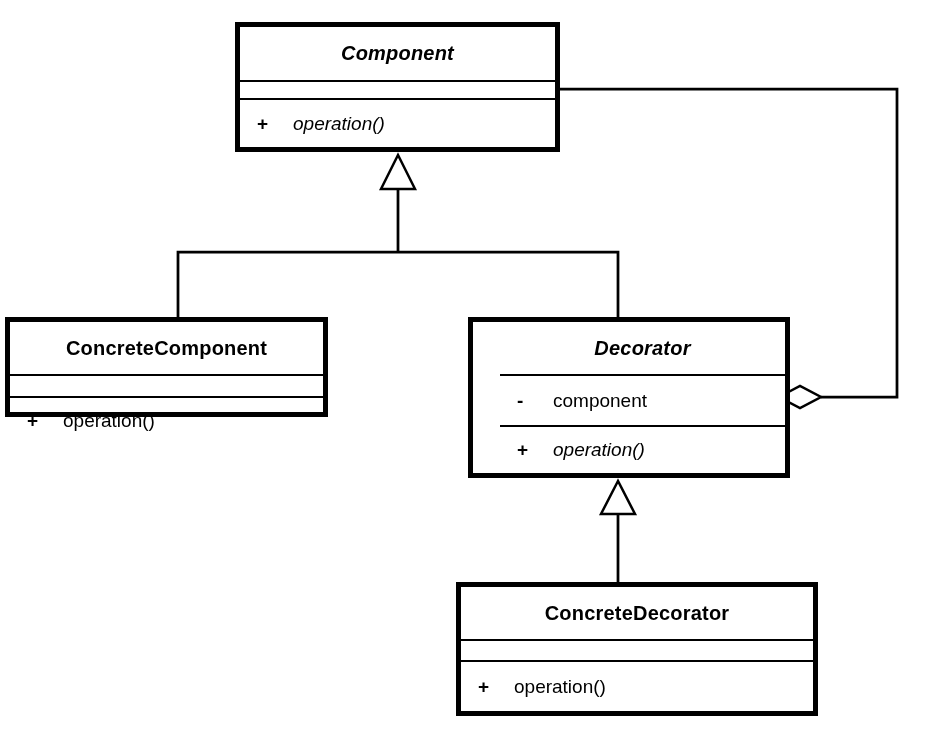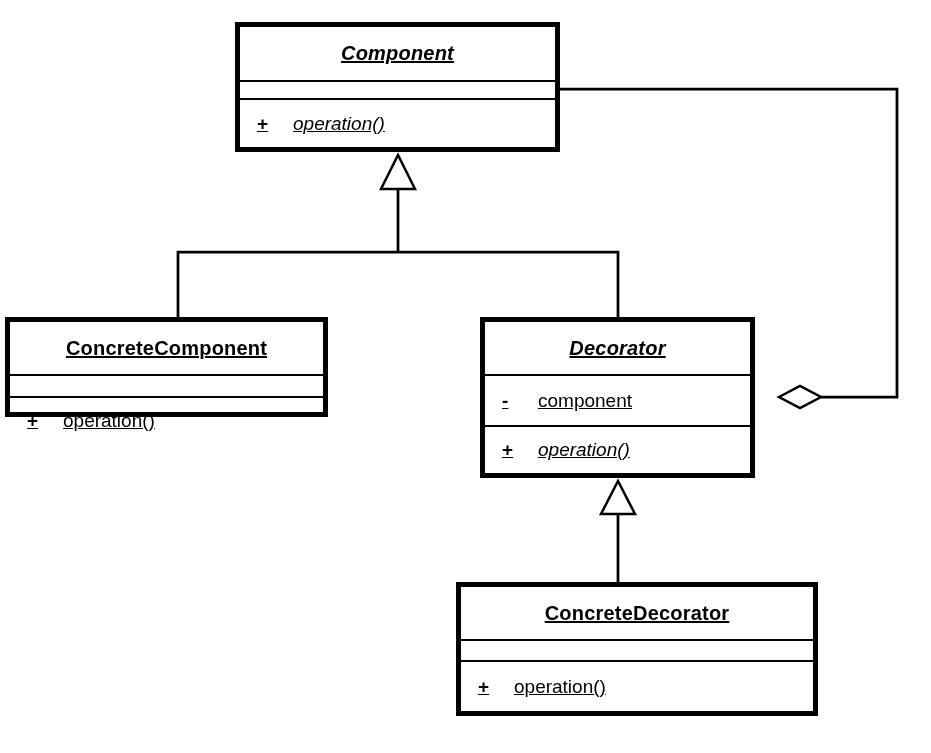--- a/index.html
+++ b/index.html
@@ -22,21 +22,20 @@
     left: 0;
     top: 0;
     width: 931px;
     height: 753px;
   }
   .uml-class {
     position: absolute;
     box-sizing: border-box;
     background: #ffffff;
     border: 5px solid #000000;
-    text-decoration: underline;
   }
   .uml-title {
     box-sizing: border-box;
     border-bottom: 2px solid #000000;
     display: flex;
     align-items: center;
     justify-content: center;
     font-size: 20px;
     font-weight: bold;
     color: #000000;
@@ -106,21 +105,21 @@
     <div class="uml-title" style="height:54px;">ConcreteComponent</div>
     <div class="uml-section attrs" style="height:22px;"></div>
     <div class="uml-section methods" style="height:46px;">
       <div class="uml-member">
         <span class="sign">+</span>
         <span class="mtext">operation()</span>
       </div>
     </div>
   </div>
 
-  <div class="uml-class" style="left:480px; top:317px; width:275px; height:161px;">
+  <div class="uml-class" style="left:468px; top:317px; width:322px; height:161px;padding-left:27px;">
     <div class="uml-title abstract" style="height:54px;">Decorator</div>
     <div class="uml-section attrs" style="height:51px;">
       <div class="uml-member">
         <span class="sign">-</span>
         <span class="mtext">component</span>
       </div>
     </div>
     <div class="uml-section methods" style="height:46px;">
       <div class="uml-member">
         <span class="sign">+</span>

